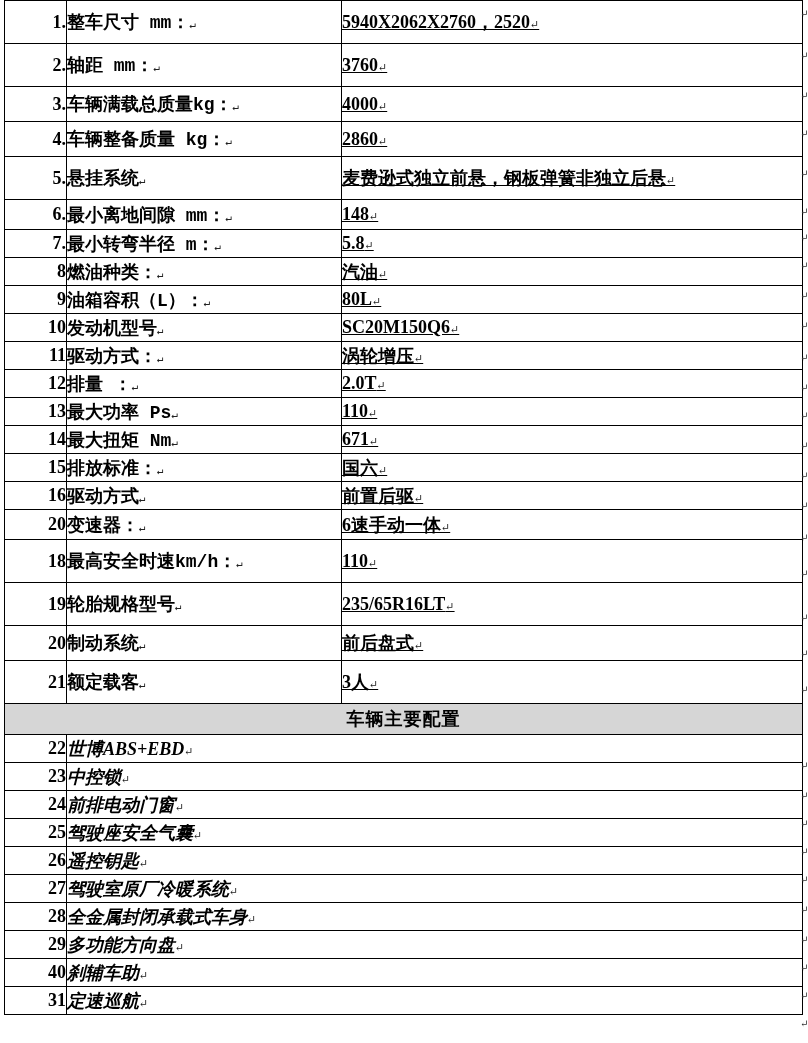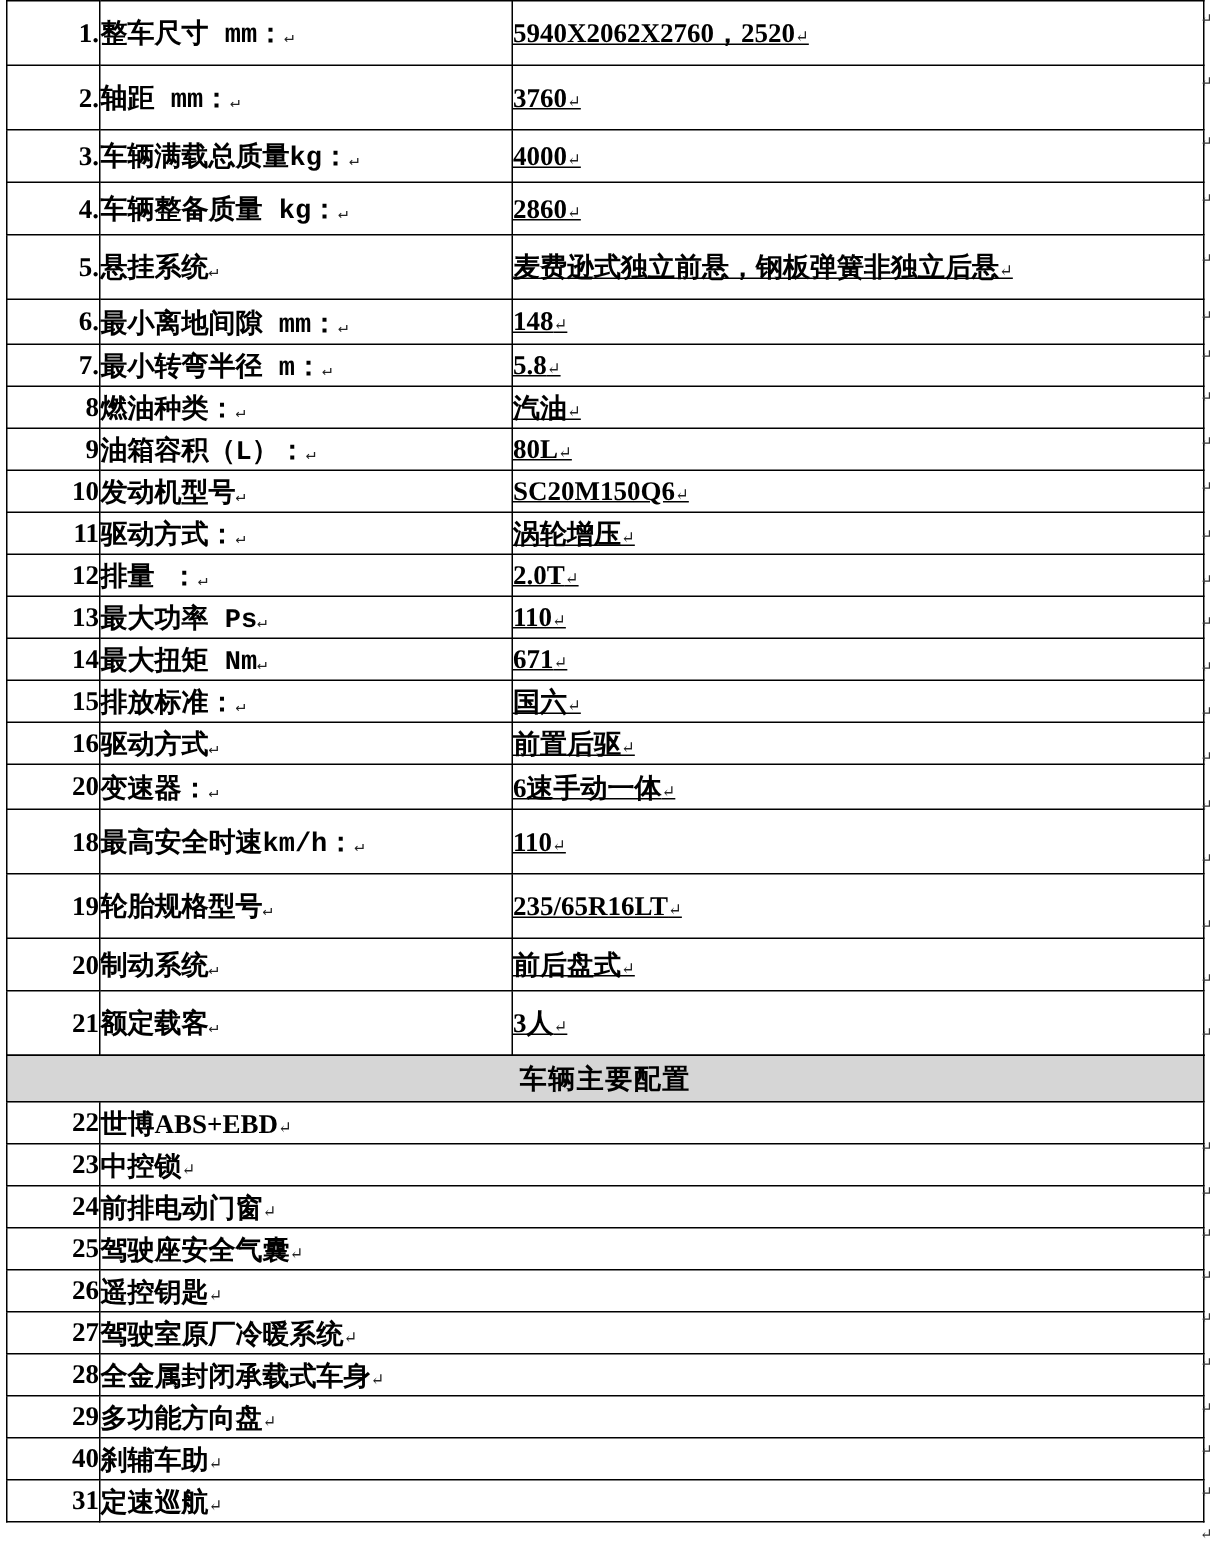--- a/index.html
+++ b/index.html
@@ -73,20 +73,21 @@
     font-size: 18px;
     font-weight: bold;
     height: 30px;
     letter-spacing: 1px;
   }
   .config-label {
     padding-left: 7px;
     font-size: 18px;
     font-weight: bold;
     white-space: nowrap;
+    font-style: italic;
   }
   .edge-marks {
     position: absolute;
     right: 0px;
     top: 0;
     width: 8px;
     height: 1043px;
     pointer-events: none;
   }
   .edge-marks span {

